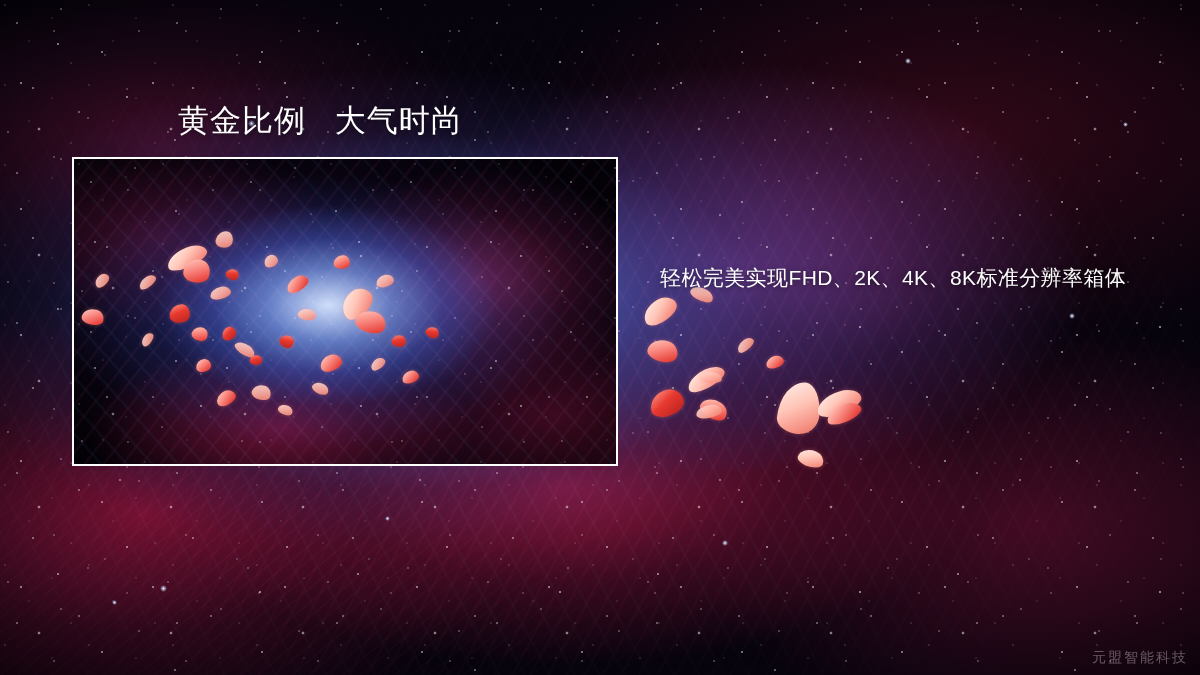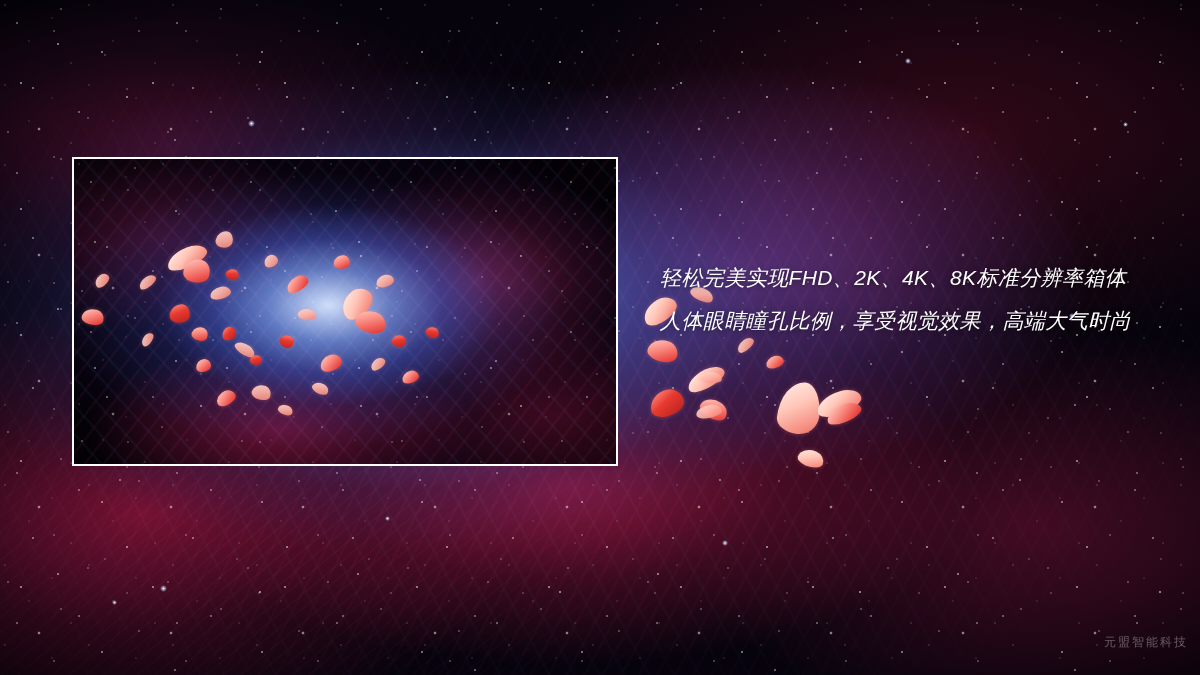--- a/index.html
+++ b/index.html
@@ -137,30 +137,30 @@
   .petal.soft { background:linear-gradient(150deg,#ffe2dc 0%,#ffb3a4 50%,#ef7c6e 100%); opacity:.92; }
 
   
   #title {
     position:absolute; left:178px; top:102px;
     font-size:31px; line-height:38px; color:#ffffff;
     letter-spacing:1px; white-space:pre;
     text-shadow:0 1px 6px rgba(0,0,0,.55);
   }
   #body-text {
-    position:absolute; left:660px; top:256px; width:520px;font-style:italic;
+    position:absolute; left:660px; top:256px; width:520px;
   }
   #body-text .line {
     font-size:21px; line-height:43px; color:#ffffff;
     letter-spacing:.4px; white-space:nowrap;
     text-shadow:0 1px 5px rgba(0,0,0,.5);
   }
   #watermark {
-    position:absolute; right:12px; bottom:24px;
-    font-size:12px; letter-spacing:2px;
+    position:absolute; right:12px; bottom:8px;
+    font-size:14px; letter-spacing:2px;
     color:rgba(225,215,225,0.38);
   }
 </style>
 </head>
 <body>
 
 <div id="stage">
 
   <div class="bg-base"></div>
   <div class="bg-fil"></div>
@@ -231,21 +231,21 @@
   <div class="petal soft" style="left:700px;top:372px;width:22px;height:11px;transform:rotate(8deg);"></div>
   <div class="petal soft" style="left:696px;top:405px;width:26px;height:13px;transform:rotate(-8deg);"></div>
   <div class="petal pale" style="left:778px;top:382px;width:42px;height:52px;transform:rotate(6deg);border-radius:60% 40% 48% 52% / 72% 62% 38% 28%;"></div>
   <div class="petal pale" style="left:816px;top:392px;width:46px;height:22px;transform:rotate(-18deg);"></div>
   <div class="petal" style="left:826px;top:405px;width:36px;height:17px;transform:rotate(-20deg);"></div>
   <div class="petal pale" style="left:798px;top:450px;width:26px;height:17px;transform:rotate(22deg);"></div>
   <div class="petal soft" style="left:736px;top:340px;width:19px;height:10px;transform:rotate(-36deg);"></div>
   <div class="petal soft" style="left:690px;top:288px;width:24px;height:13px;transform:rotate(28deg);"></div>
   <div class="petal" style="left:766px;top:356px;width:18px;height:12px;transform:rotate(-12deg);"></div>
 
+  <div id="title">黄金比例   大气时尚</div>
 
   <div id="body-text">
     <div class="line">轻松完美实现FHD、2K、4K、8K标准分辨率箱体</div>
-    <div class="line">人体眼睛瞳孔比例，享受视觉效果，高端大气时尚</div>
   </div>
 
   <div id="watermark">元盟智能科技</div>
 
 </div>
 
 </body></html>

